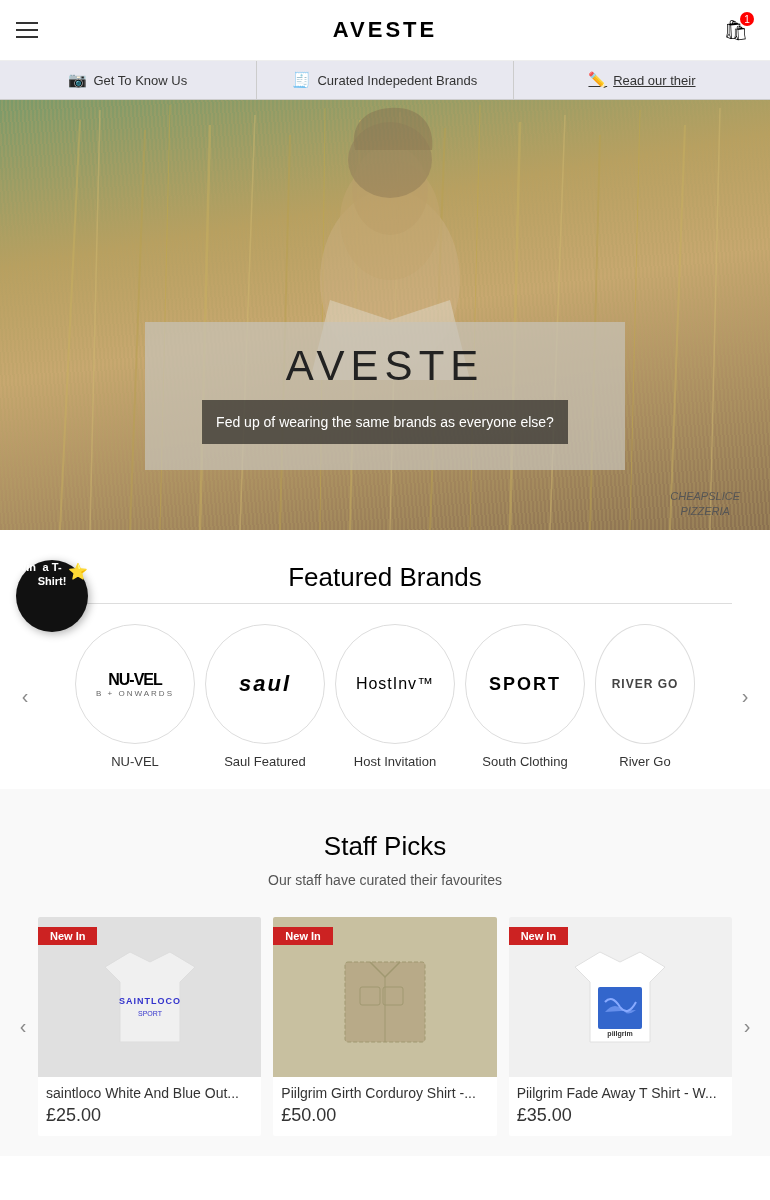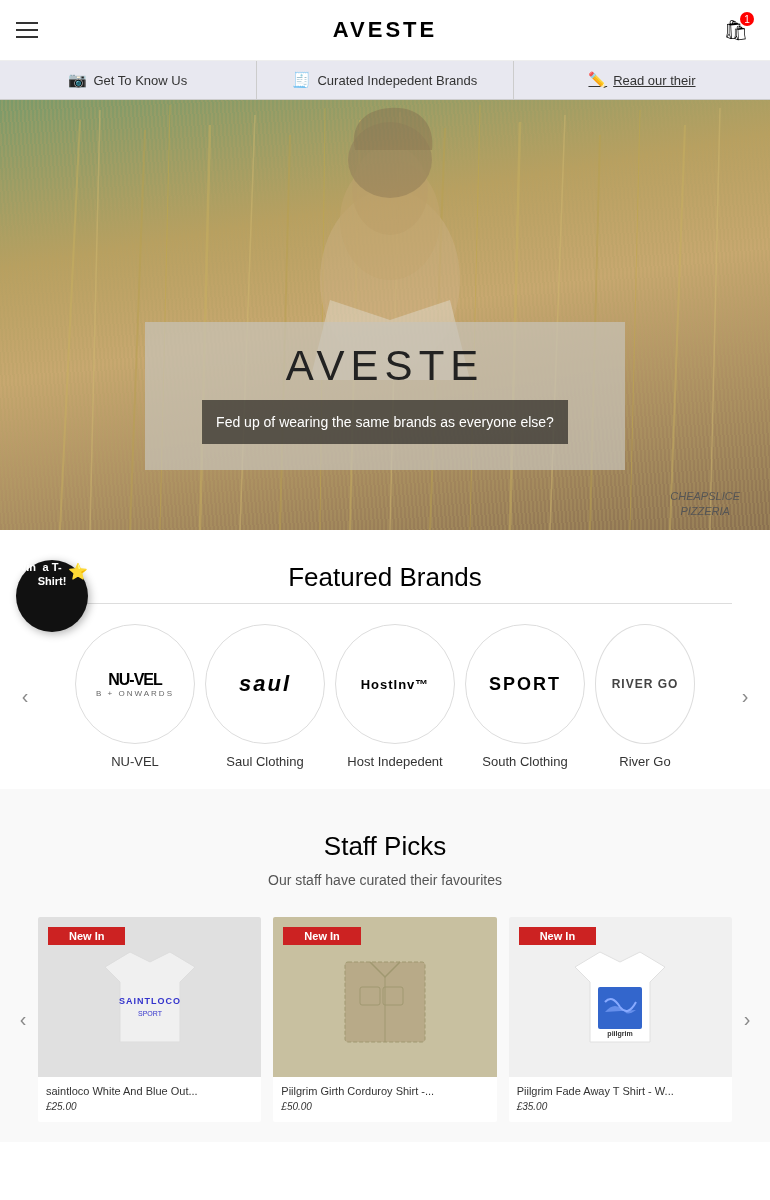--- a/index.html
+++ b/index.html
@@ -226,21 +226,21 @@
       font-size: 20px;
       color: #888;
       cursor: pointer;
       flex-shrink: 0;
     }
 
     
     .nuvel-logo { font-size: 16px; font-weight: 900; letter-spacing: -1px; text-align: center; }
     .nuvel-sub { font-size: 8px; letter-spacing: 2px; color: #666; }
     .saul-logo { font-size: 22px; font-weight: 700; letter-spacing: 2px; font-style: italic; }
-    .host-logo { font-size: 13px; font-weight: bold; letter-spacing: 1px; }
+    .host-logo { font-size: 16px; font-weight: normal; letter-spacing: 1px; }
     .south-logo { font-size: 18px; font-weight: 900; letter-spacing: 2px; }
     .riverco-logo { font-size: 14px; font-weight: 700; letter-spacing: 1px; color: #444; }
 
     
     .staff-picks-section {
       padding: 10px 0 20px;
       background: #f9f9f9;
     }
     .staff-subtitle {
       text-align: center;
@@ -270,43 +270,42 @@
     }
     .product-image {
       width: 100%;
       height: 160px;
       position: relative;
       overflow: hidden;
     }
     .new-in-badge {
       position: absolute;
       top: 10px;
-      left: 10px;
+      left: 0;
       background: #cc2222;
       color: #fff;
       font-size: 11px;
       font-weight: bold;
-      padding: 3px 21px;
+      padding: 3px 12px;
     }
     .product-info {
       padding: 8px 8px 10px;
     }
     .product-name {
-      font-size: 11px;
+      font-size: 14px;
       color: #333;
       margin-bottom: 4px;
       white-space: nowrap;
       overflow: hidden;
       text-overflow: ellipsis;
     }
     .product-price {
-      font-size: 10px;
+      font-size: 18px;
       color: #333;
       font-weight: 500;
-      font-style: italic;
     }
 
     
     .tshirt-bg {
       background: #e0e0e0;
       display: flex;
       align-items: center;
       justify-content: center;
     }
     .tshirt-svg { width: 120px; height: 110px; }
@@ -418,28 +417,28 @@
             <div class="nuvel-sub">B + ONWARDS</div>
           </div>
         </div>
         <span class="brand-name">NU-VEL</span>
       </div>
 
       <div class="brand-item">
         <div class="brand-circle">
           <div class="saul-logo">saul</div>
         </div>
-        <span class="brand-name">Saul Clothing</span>
+        <span class="brand-name">Saul Featured</span>
       </div>
 
       <div class="brand-item">
         <div class="brand-circle">
           <div class="host-logo">HostInv™</div>
         </div>
-        <span class="brand-name">Host Indepedent</span>
+        <span class="brand-name">Host Invitation</span>
       </div>
 
       <div class="brand-item">
         <div class="brand-circle">
           <div class="south-logo">SPORT</div>
         </div>
         <span class="brand-name">South Clothing</span>
       </div>
 
       <div class="brand-item" style="min-width:80px;overflow:hidden">

